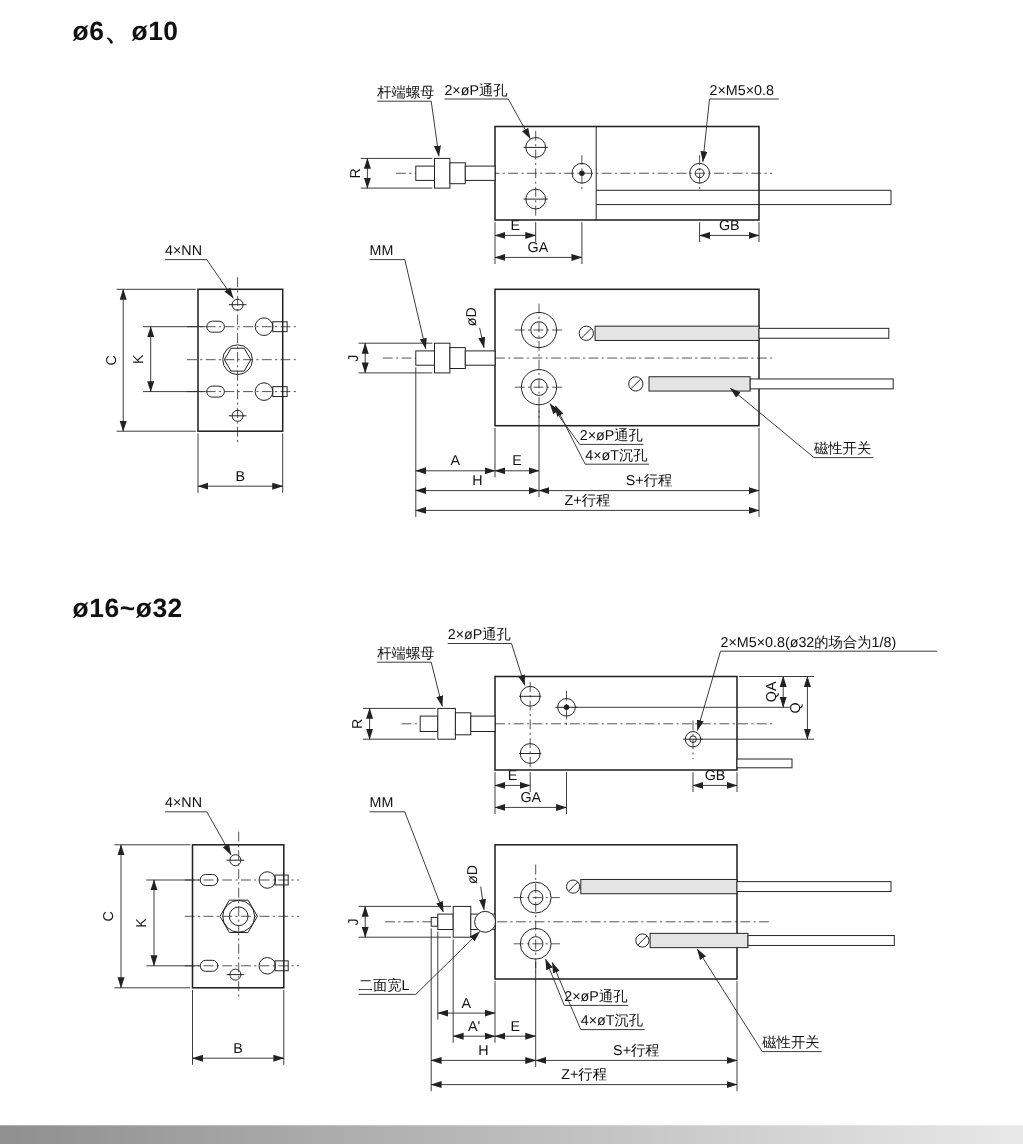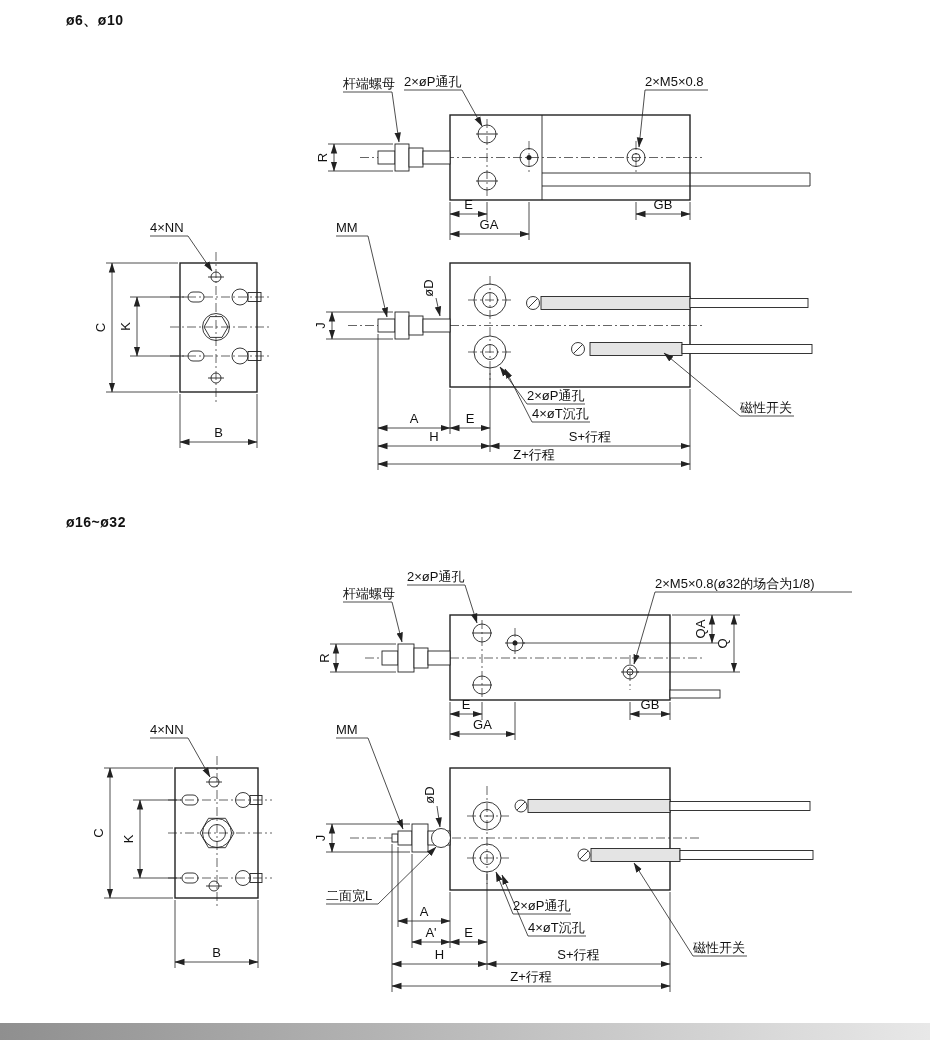--- a/index.html
+++ b/index.html
@@ -1,20 +1,20 @@
 <!DOCTYPE html>
 <html><head>
 <meta charset="utf-8">
 <style>
   html,body{margin:0;padding:0}
   body{width:930px;height:1040px;background:#ffffff;position:relative;
        font-family:"Liberation Sans",sans-serif;color:#111;overflow:hidden}
-  .heading{position:absolute;font-weight:bold;font-size:14px;letter-spacing:.5px}
+  .heading{position:absolute;font-weight:bold;font-size:24px;letter-spacing:.5px}
   #h1{left:66px;top:12px}
-  #h2{left:66px;top:514px}
+  #h2{left:66px;top:540px}
   svg{position:absolute;left:0;top:0}
   svg text{font-family:"Liberation Sans",sans-serif;font-size:13px;fill:#111}
   .s{stroke:#222;stroke-width:1.4;fill:none}
   .t{stroke:#222;stroke-width:.9;fill:none}
   .w{stroke:#222;stroke-width:.9;fill:#fff}
   .d{stroke:#222;stroke-width:.8;fill:none}
   .cl{stroke:#222;stroke-width:.7;fill:none;stroke-dasharray:9 3 2 3}
   .gray{fill:#e4e4e4;stroke:#222;stroke-width:.9}
   .dot{fill:#222;stroke:none}
 </style>

